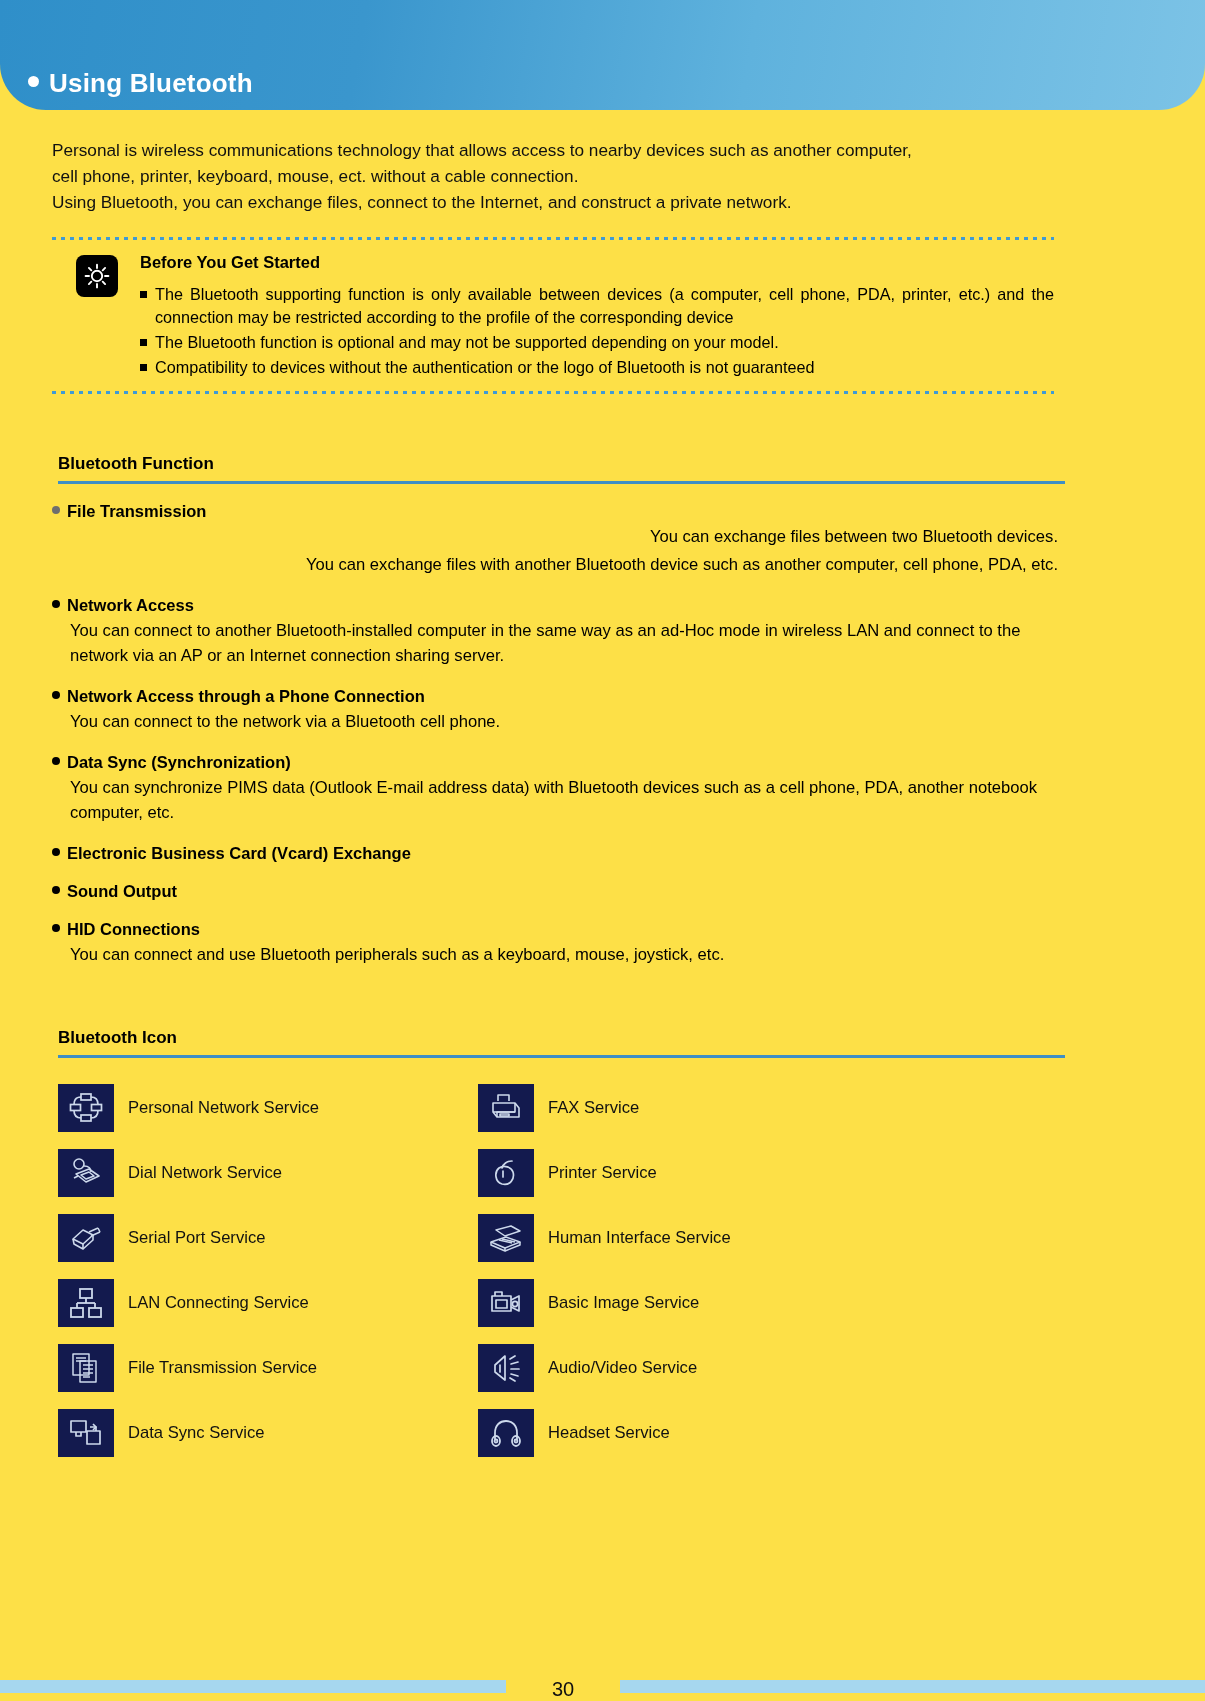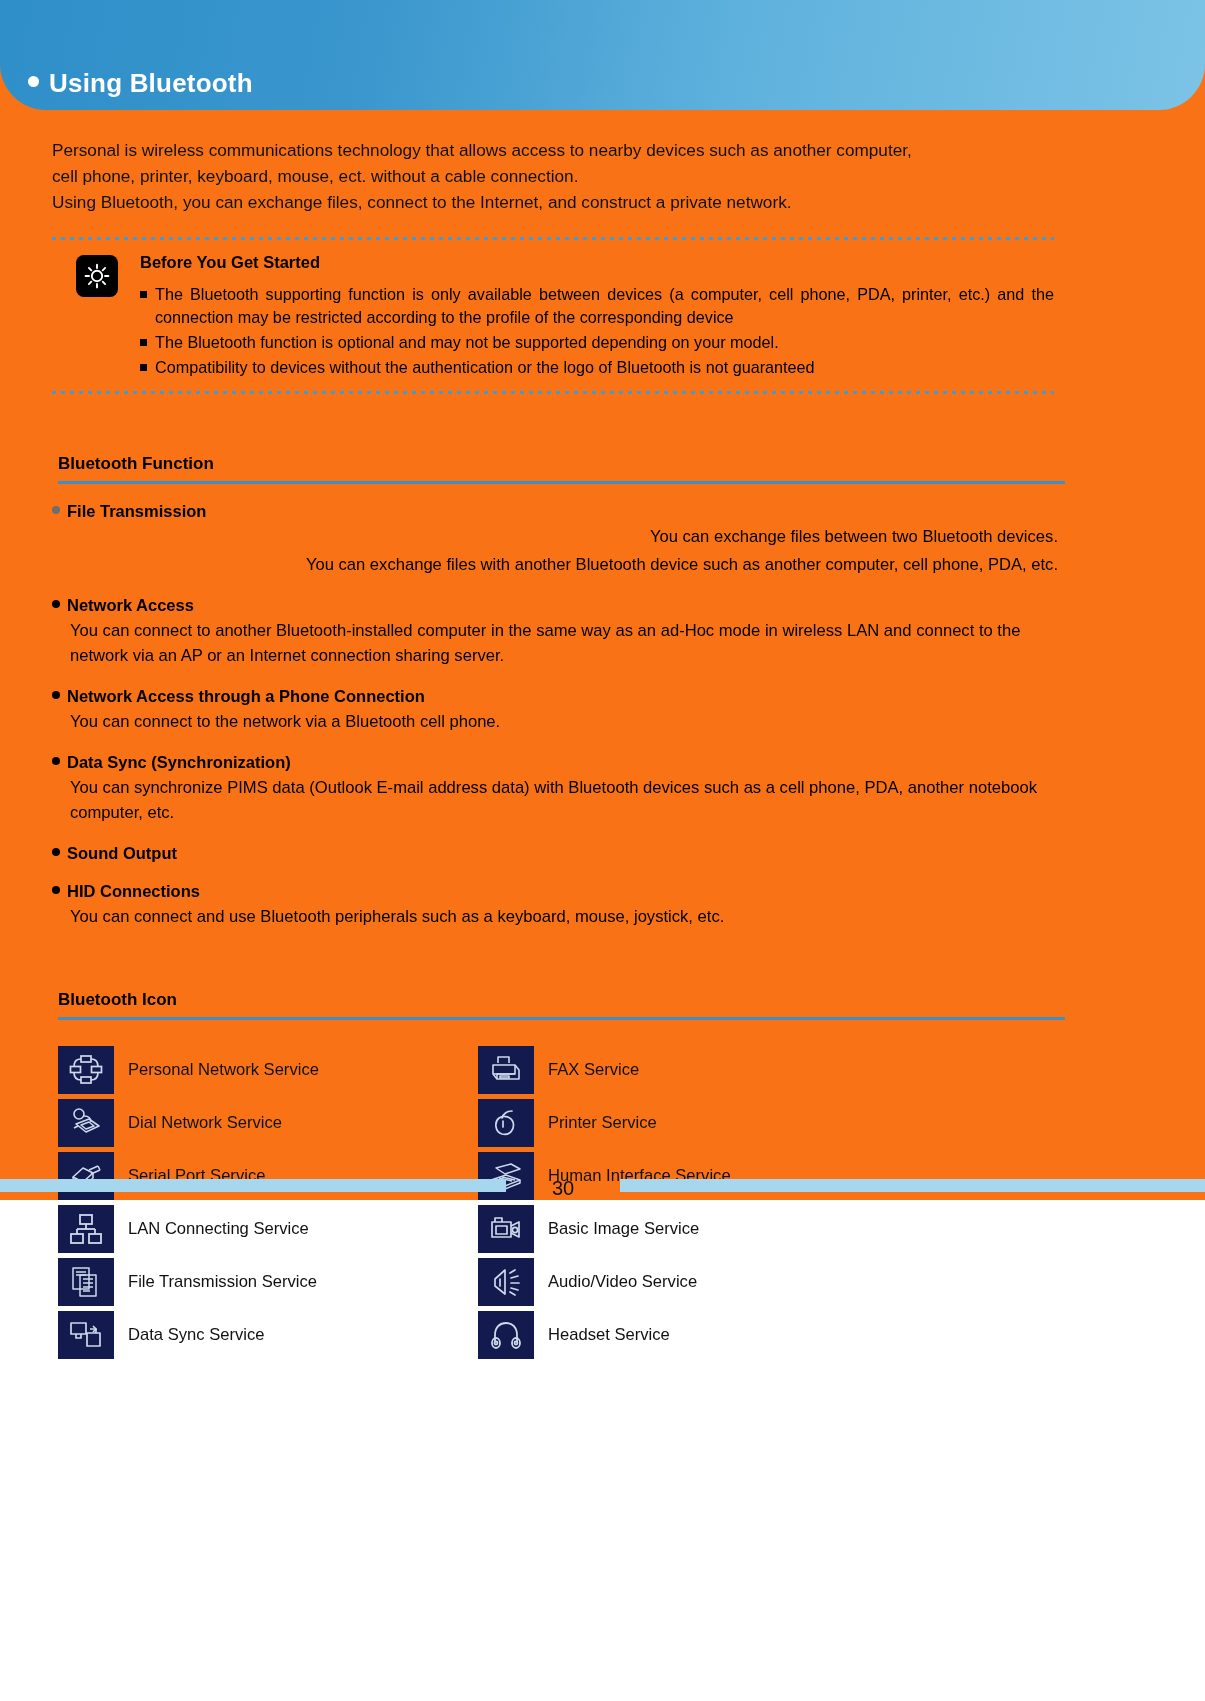--- a/index.html
+++ b/index.html
@@ -3,21 +3,21 @@
 <meta charset="utf-8">
 <style>
   * { box-sizing: border-box; margin: 0; padding: 0; }
   html, body {
     width: 1205px; height: 1701px;
     background: #ffffff;
     font-family: "Liberation Sans", sans-serif;
     color: #000;
     overflow: hidden;
   }
-  .page { position: relative; width: 1205px; height: 1200px; background:#f97316; }
+  .page { position: relative; width: 1205px; height: 1701px; background:#fde047; }
 
   
   .header {
     position: absolute; top: 0; left: 0;
     width: 1205px; height: 110px;
     background: linear-gradient(100deg, #2f8fc9 0%, #3a96cd 30%, #5fb2dd 62%, #7cc3e6 100%);
     border-bottom-left-radius: 46px;
     border-bottom-right-radius: 46px;
   }
   .header-inner {
@@ -87,21 +87,21 @@
     margin-right: 7px; flex: 0 0 8px; position: relative; top: -3px;
   }
   .fn-dot.gray { background: #6e6e6e; }
   .fn-body { font-size: 16.6px; line-height: 25px; margin: 3px 0 0 18px; }
   .fn-body.ind { margin-left: 24px; text-align: right; }
 
   
   .icon-grid {
     margin: 23px 0 0 58px; width: 1000px;
     display: grid; grid-template-columns: 420px 420px;
-    row-gap: 0px;
+    row-gap: 12px;
   }
   .icon-row { display: flex; align-items: center; height: 53px; }
   .icon-tile {
     width: 56px; height: 48px; flex: 0 0 56px;
     background: #131a4e;
     display: flex; align-items: center; justify-content: center;
     margin-right: 14px;
   }
   .icon-label { font-size: 16.6px; color: #111; }
 
@@ -210,20 +210,24 @@
 
       <div class="fn-item">
         <div class="fn-title">
           <span class="fn-dot"></span>
           <span>Data Sync (Synchronization)</span>
         </div>
         <div class="fn-body">You can synchronize PIMS data (Outlook E-mail address data) with Bluetooth devices such as a cell phone, PDA, another notebook computer, etc.</div>
       </div>
 
       <div class="fn-item">
+        <div class="fn-title">
+          <span class="fn-dot"></span>
+          <span>Electronic Business Card (Vcard) Exchange</span>
+        </div>
       </div>
 
       <div class="fn-item">
         <div class="fn-title">
           <span class="fn-dot"></span>
           <span>Sound Output</span>
         </div>
       </div>
 
       <div class="fn-item">

